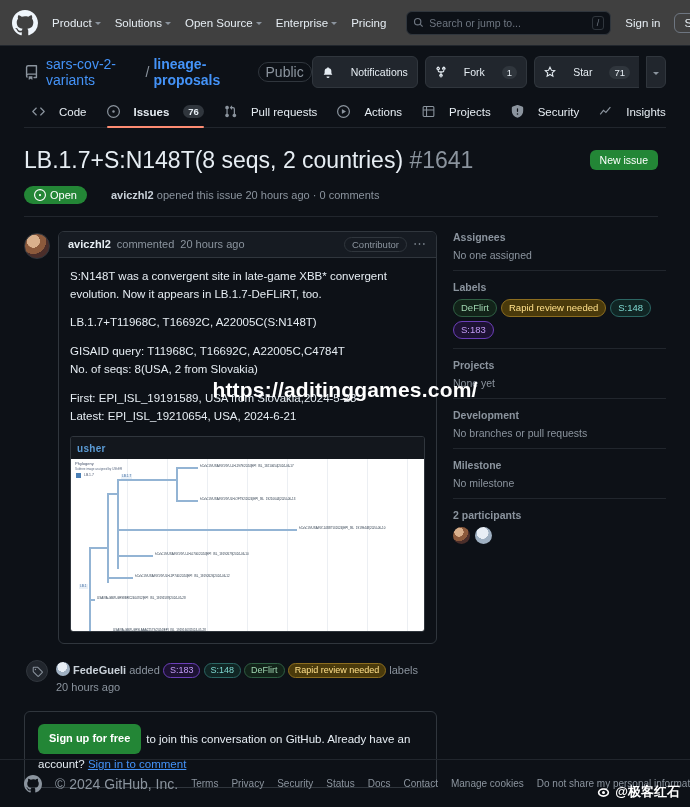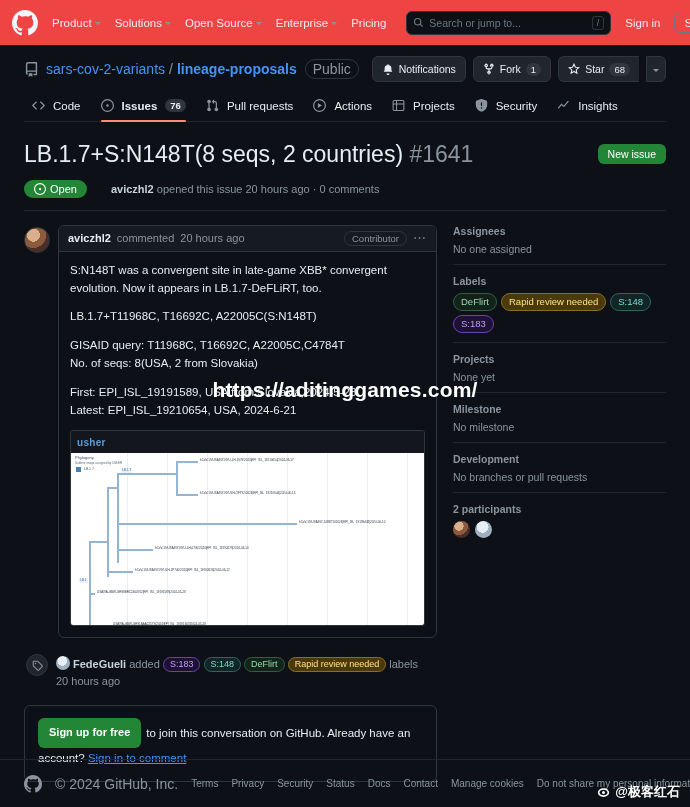--- a/index.html
+++ b/index.html
@@ -8,21 +8,21 @@
     background: #0d1117;
     font-family: "Liberation Sans", sans-serif;
     color: #e6edf3;
     overflow: hidden;
   }
   a { text-decoration: none; color: inherit; }
 
   
   .gh-header {
     height: 46px;
-    background: #ef4444;
+    background: #404040;
     border-bottom: 1px solid #21262d;
     display: flex;
     align-items: center;
     padding: 0 12px;
     gap: 14px;
   }
   .gh-logo { width: 26px; height: 26px; flex: none; color: #f0f6fc; }
   .gh-nav { display: flex; align-items: center; gap: 14px; }
   .gh-nav-item {
     font-size: 11.5px; color: #e6edf3; display: flex; align-items: center; gap: 3px;
@@ -58,53 +58,53 @@
   .repo-icon { width: 15px; height: 15px; color: #8b949e; margin-right: 7px; flex: none; }
   .repo-owner { color: #4493f8; font-size: 14px; }
   .repo-sep { color: #8b949e; font-size: 14px; margin: 0 4px; }
   .repo-name { color: #4493f8; font-size: 14px; font-weight: bold; }
   .repo-vis {
     margin-left: 8px; font-size: 14px; color: #8b949e;
     border: 1px solid #30363d; border-radius: 10px; padding: 1px 7px;
   }
   .repo-actions { margin-left: auto; display: flex; align-items: center; gap: 7px; }
   .rbtn {
-    display: flex; align-items: center; gap: 5px;
+    display: flex; align-items: center; gap: 17px;
     background: #21262d; border: 1px solid #30363d; border-radius: 6px;
-    font-size: 10.5px; color: #e6edf3; padding: 3px 9px; height: 26px; cursor: pointer;
+    font-size: 10.5px; color: #e6edf3; padding: 3px 9px; height: 32px; cursor: pointer;
     white-space: nowrap;
   }
   .rbtn svg { width: 12px; height: 12px; color: #e6edf3; flex: none; }
   .counter {
     background: #30363d; border-radius: 9px; font-size: 9.5px; color: #e6edf3;
     padding: 0px 5px; line-height: 13px;
   }
   .rbtn.grouped-left { border-top-right-radius: 0; border-bottom-right-radius: 0; border-right: none; }
   .rbtn.grouped-right {
     border-top-left-radius: 0; border-bottom-left-radius: 0; padding: 3px 6px;
   }
 
   
   .repo-tabs {
     display: flex; align-items: center; gap: 4px; margin-top: 12px;
     border-bottom: 1px solid #21262d; padding-left: 0;
   }
   .rtab {
-    display: flex; align-items: center; gap: 8px; font-size: 11.5px; color: #e6edf3;
+    display: flex; align-items: center; gap: 14px; font-size: 11.5px; color: #e6edf3;
     padding: 5px 8px 9px 8px; cursor: pointer; position: relative; white-space: nowrap;
   }
   .rtab svg { width: 13px; height: 13px; color: #8b949e; flex: none; }
   .rtab.active { font-weight: bold; }
   .rtab.active::after {
     content: ""; position: absolute; left: 8px; right: 8px; bottom: -1px;
     height: 2px; background: #fd8c73; border-radius: 6px;
   }
 
   
-  .issue-head { padding: 18px 24px 0 24px; }
+  .issue-head { padding: 18px 32px 0 24px; }
   .issue-title-row { display: flex; align-items: flex-start; }
   .issue-title { font-size: 23px; font-weight: normal; color: #e6edf3; line-height: 1.25; }
   .issue-num { color: #8b949e; font-weight: normal; }
   .new-issue-btn {
     margin-left: auto; background: #238636; color: #fff; font-size: 10.5px;
     border-radius: 6px; padding: 4px 10px; white-space: nowrap; cursor: pointer; flex: none;
     margin-top: 4px;
   }
   .issue-meta { display: flex; align-items: center; gap: 24px; margin-top: 11px; }
   .state-badge {
@@ -329,21 +329,21 @@
               <path d="M5 3.25a.75.75 0 11-1.5 0 .75.75 0 011.5 0zm0 2.122a2.25 2.25 0 10-1.5 0v.878A2.25 2.25 0 005.75 8.5h1.5v2.128a2.251 2.251 0 101.5 0V8.5h1.5a2.25 2.25 0 002.25-2.25v-.878a2.25 2.25 0 10-1.5 0v.878a.75.75 0 01-.75.75h-4.5A.75.75 0 015 6.25zm6.75-.622a.75.75 0 110-1.5.75.75 0 010 1.5zm-3 8.5a.75.75 0 11-1.5 0 .75.75 0 011.5 0z"></path>
             </svg>
           <span>Fork</span>
           <span class="counter">1</span>
         </div>
         <div class="rbtn grouped-left">
           <svg viewBox="0 0 16 16" fill="none" stroke="currentColor" stroke-width="1.4">
               <path d="M8 1.5l1.9 4.1 4.4.5-3.3 3 .9 4.4L8 11.3 4.1 13.5l.9-4.4-3.3-3 4.4-.5z"></path>
             </svg>
           <span>Star</span>
-          <span class="counter">68</span>
+          <span class="counter">71</span>
         </div>
         <div class="rbtn grouped-right">
           <i class="caret"></i>
         </div>
       </div>
     </div>
 
     <div class="repo-tabs">
       <div class="rtab">
         <svg viewBox="0 0 16 16" fill="currentColor">
@@ -533,27 +533,27 @@
           <span class="pill" style="color:#c29bf5;border-color:#6b3fb8;background:#1d1233;">S:183</span>
         </div>
       </div>
 
       <div class="side-sec">
         <div class="side-title">Projects</div>
         <div class="side-empty">None yet</div>
       </div>
 
       <div class="side-sec">
+        <div class="side-title">Development</div>
+        <div class="side-empty">No branches or pull requests</div>
+      </div>
+
+      <div class="side-sec">
         <div class="side-title">Milestone</div>
         <div class="side-empty">No milestone</div>
-      </div>
-
-      <div class="side-sec">
-        <div class="side-title">Development</div>
-        <div class="side-empty">No branches or pull requests</div>
       </div>
 
       <div class="side-sec">
         <div class="side-title">2 participants</div>
         <div class="side-avatars">
           <span class="avatar-p1"></span>
           <span class="avatar-p2"></span>
         </div>
       </div>
     </div>

